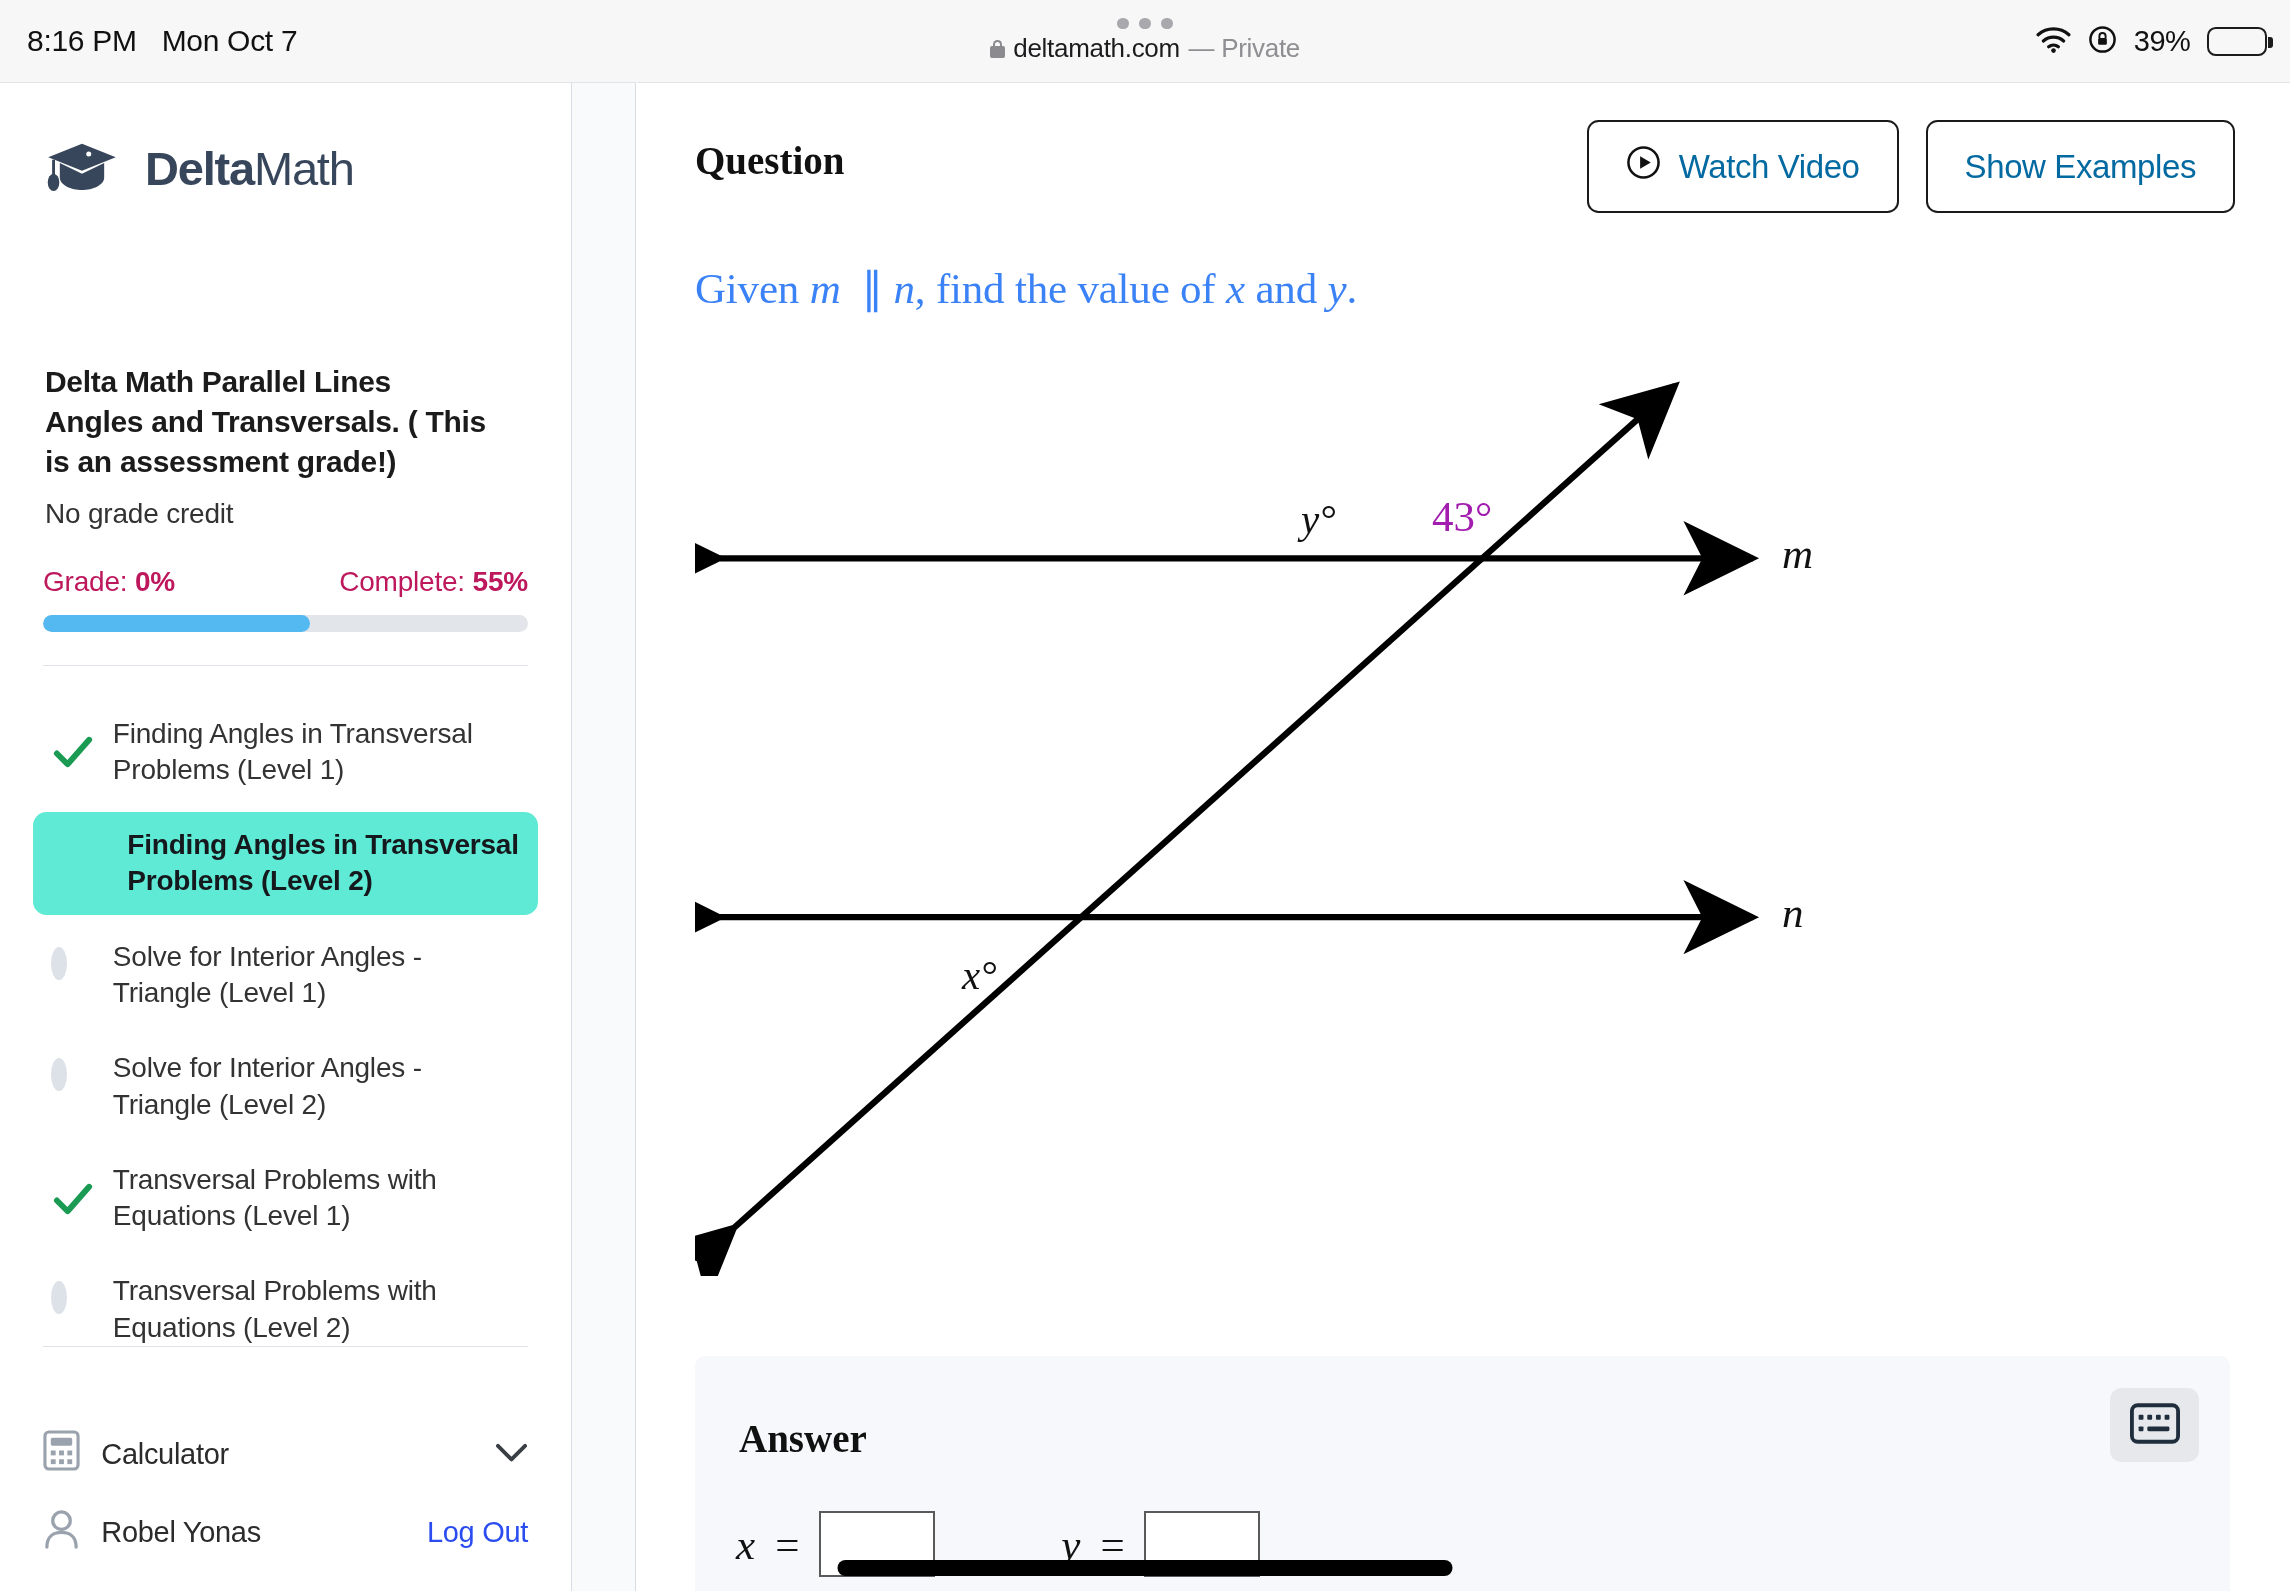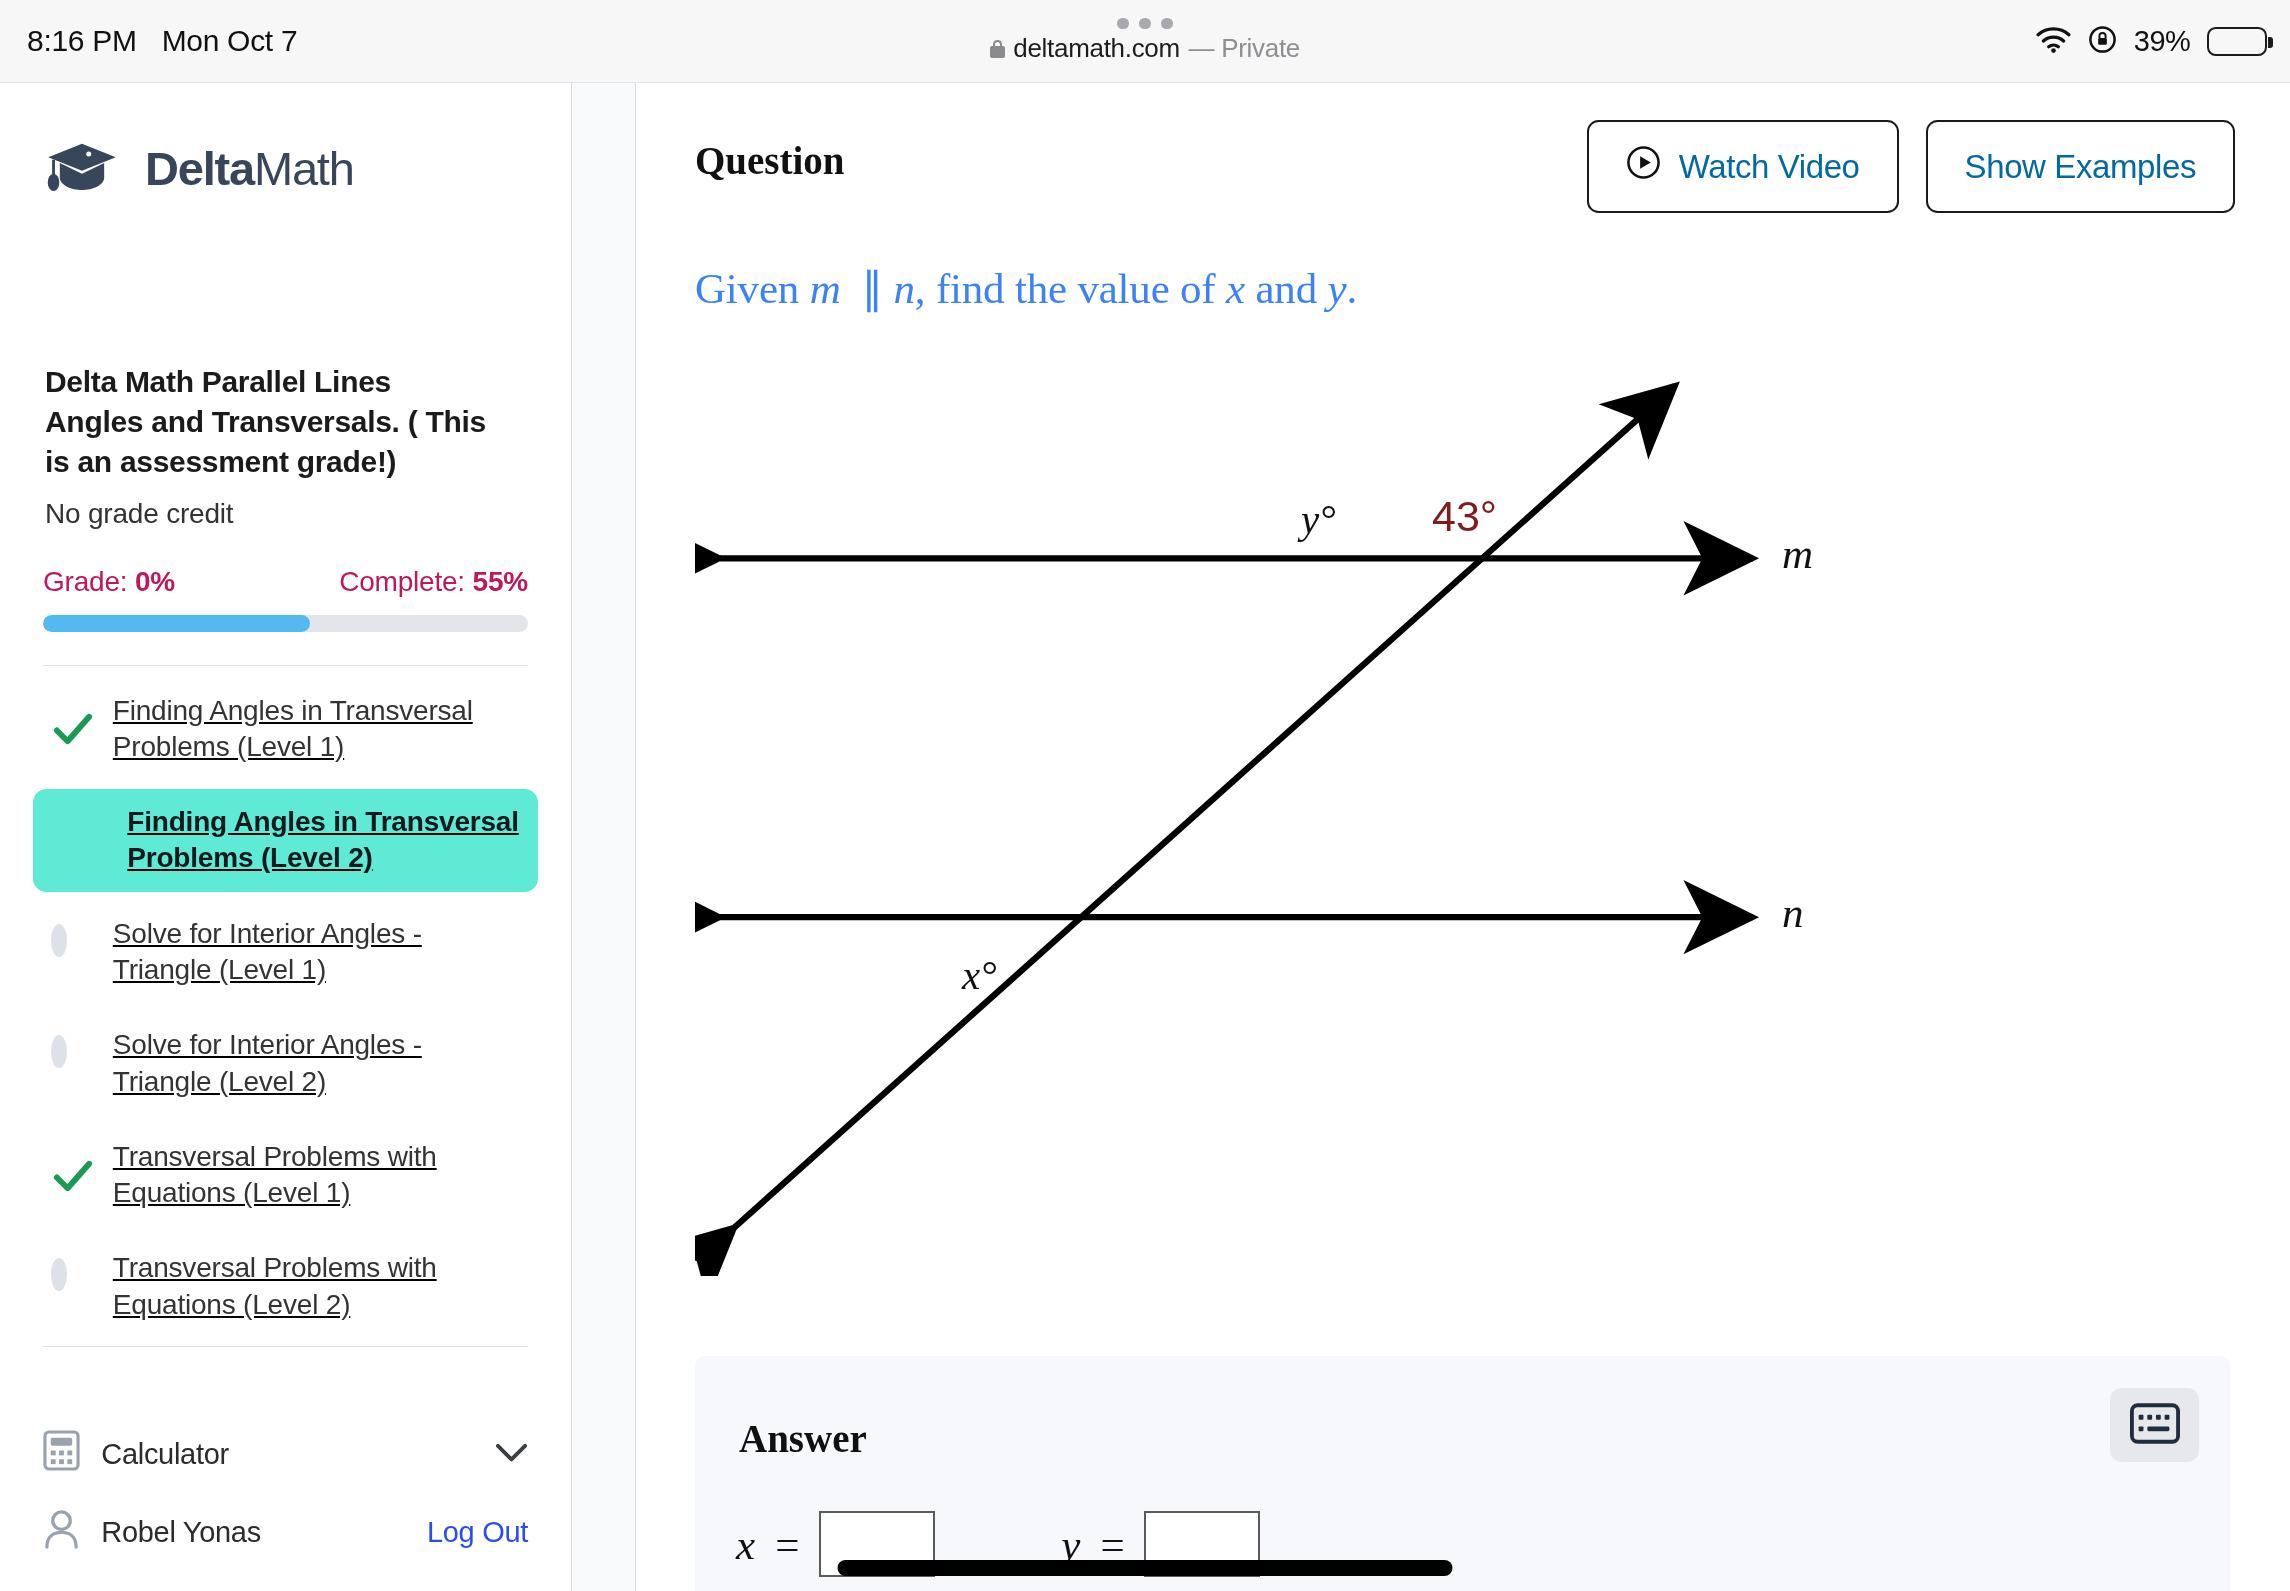--- a/index.html
+++ b/index.html
@@ -98,21 +98,21 @@
   }
   .gradeline b { font-weight: 700; }
   .progress-track {
     position: absolute; left: 43px; top: 532px; width: 485px; height: 16.5px;
     background: #e2e6eb; border-radius: 8.7px; overflow: hidden;
   }
   .progress-fill { height: 100%; background: #54b9f0; border-radius: 8.7px; }
 
   .divider { position: absolute; left: 43px; width: 485px; height: 1px; background: #dfe2e6; }
 
-  .navlist { position: absolute; left: 33px; top: 594px; width: 505px; text-decoration: underline; }
+  .navlist { position: absolute; left: 33px; top: 617px; width: 505px; }
   .navitem {
     display: flex; align-items: center; gap: 21.3px;
     padding: 15.5px 17.5px; border-radius: 13.6px; margin-bottom: 7.8px;
     min-height: 97px;
   }
   .navitem.active { background: #5eead4; padding-left: 32px; }
   .navlabel {
     font-size: 28px; color: #333; line-height: 1.3; letter-spacing: -0.2px;
   }
   .navitem.active .navlabel { font-weight: 700; color: #15181c; }
@@ -395,21 +395,21 @@
         <line x1="40" y1="880" x2="1010" y2="12" stroke="#000" stroke-width="6.5" marker-start="url(#ar)" marker-end="url(#ar)"></line>
 
         <line x1="25" y1="190" x2="1090" y2="190" stroke="#000" stroke-width="6.5" marker-start="url(#ar)" marker-end="url(#ar)"></line>
 
         <line x1="25" y1="560" x2="1090" y2="560" stroke="#000" stroke-width="6.5" marker-start="url(#ar)" marker-end="url(#ar)"></line>
       </svg>
       
       <div style="position:absolute;left:1087px;top:155px;font-family:'Liberation Serif',serif;font-style:italic;font-size:43px;color:#111">m</div>
       <div style="position:absolute;left:1087px;top:514px;font-family:'Liberation Serif',serif;font-style:italic;font-size:43px;color:#111">n</div>
       <div style="position:absolute;left:606px;top:121px;font-family:'Liberation Serif',serif;font-style:italic;font-size:41px;color:#111">y°</div>
-      <div style="position:absolute;left:737px;top:118px;font-family:Liberation Sans, sans-serif;font-size:43px;color:#7f1d1d">43°</div>
+      <div style="position:absolute;left:737px;top:118px;font-family:Liberation Serif, serif;font-size:43px;color:#a21caf">43°</div>
       <div style="position:absolute;left:267px;top:577px;font-family:'Liberation Serif',serif;font-style:italic;font-size:41px;color:#111">x°</div>
     </div>
 
     <div class="answer">
       <div class="answer-title">Answer</div>
       <div class="kbd-btn">
         <span>
           <svg class="kbd-icon" viewBox="0 0 52 42">
             <rect x="2" y="2" width="48" height="38" rx="6" stroke="#1f2d3d" stroke-width="4" fill="none"></rect>
             <rect x="9" y="12" width="5" height="5" rx="1" fill="#1f2d3d"></rect>

